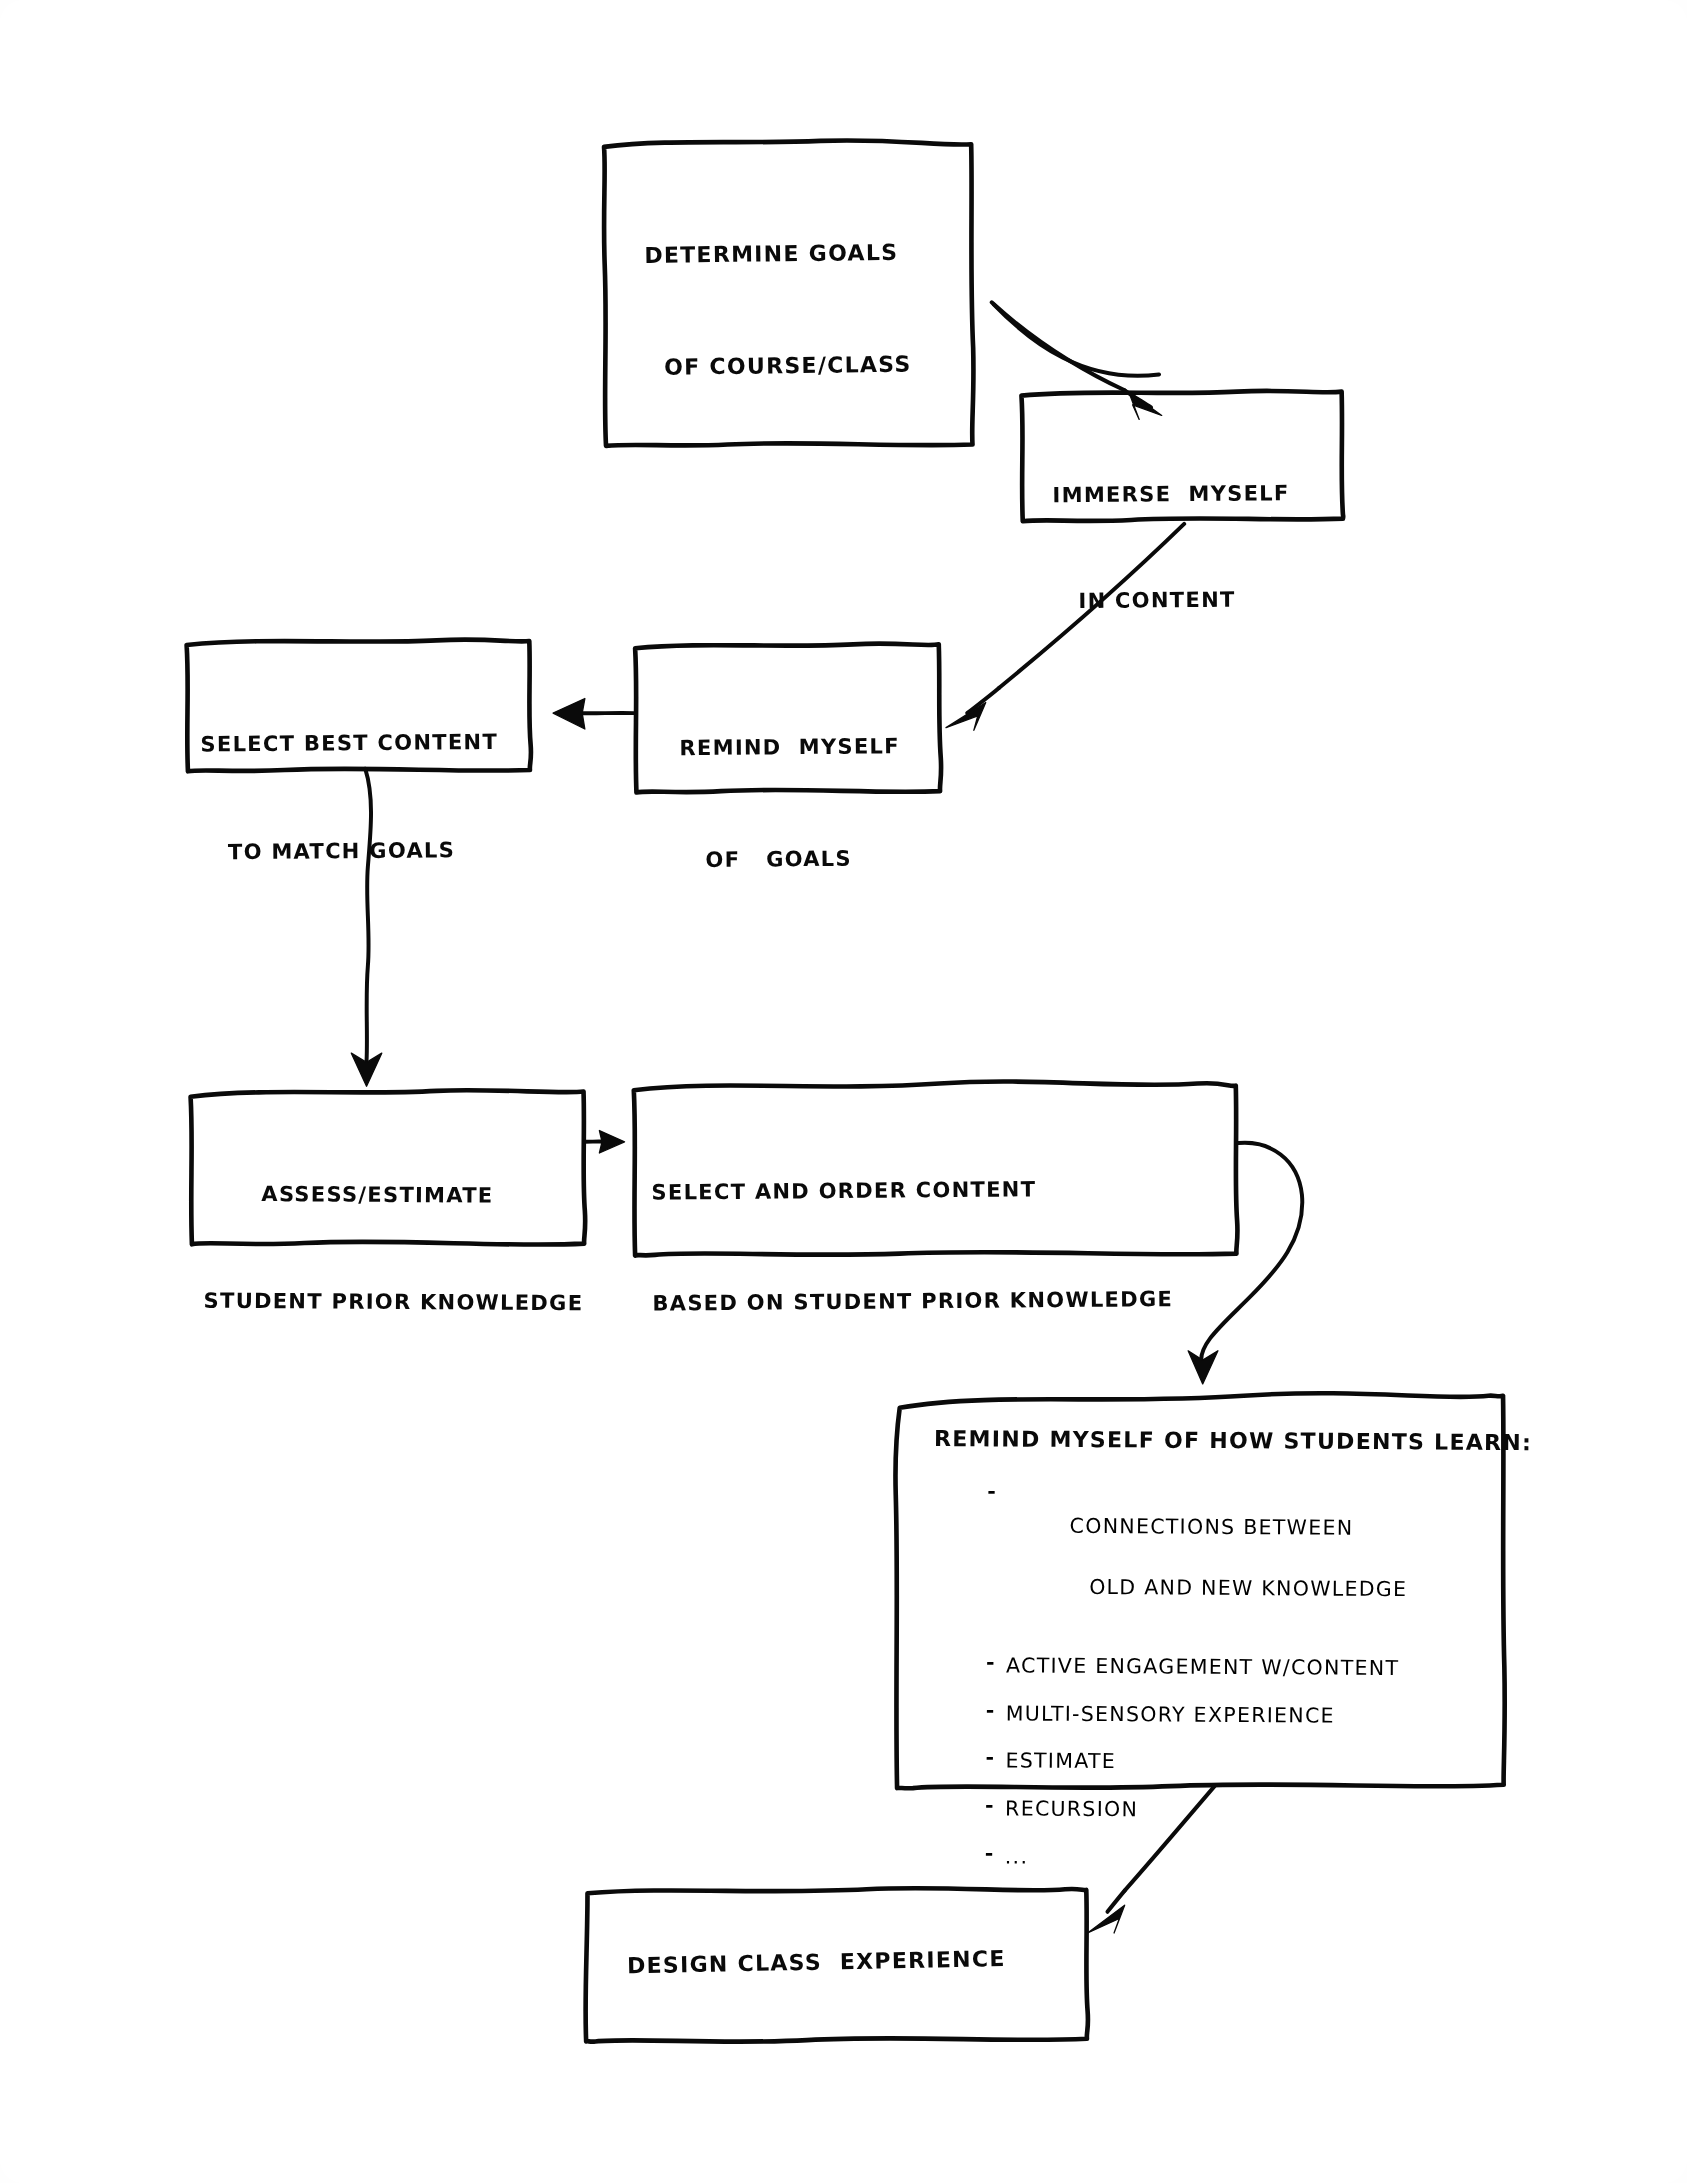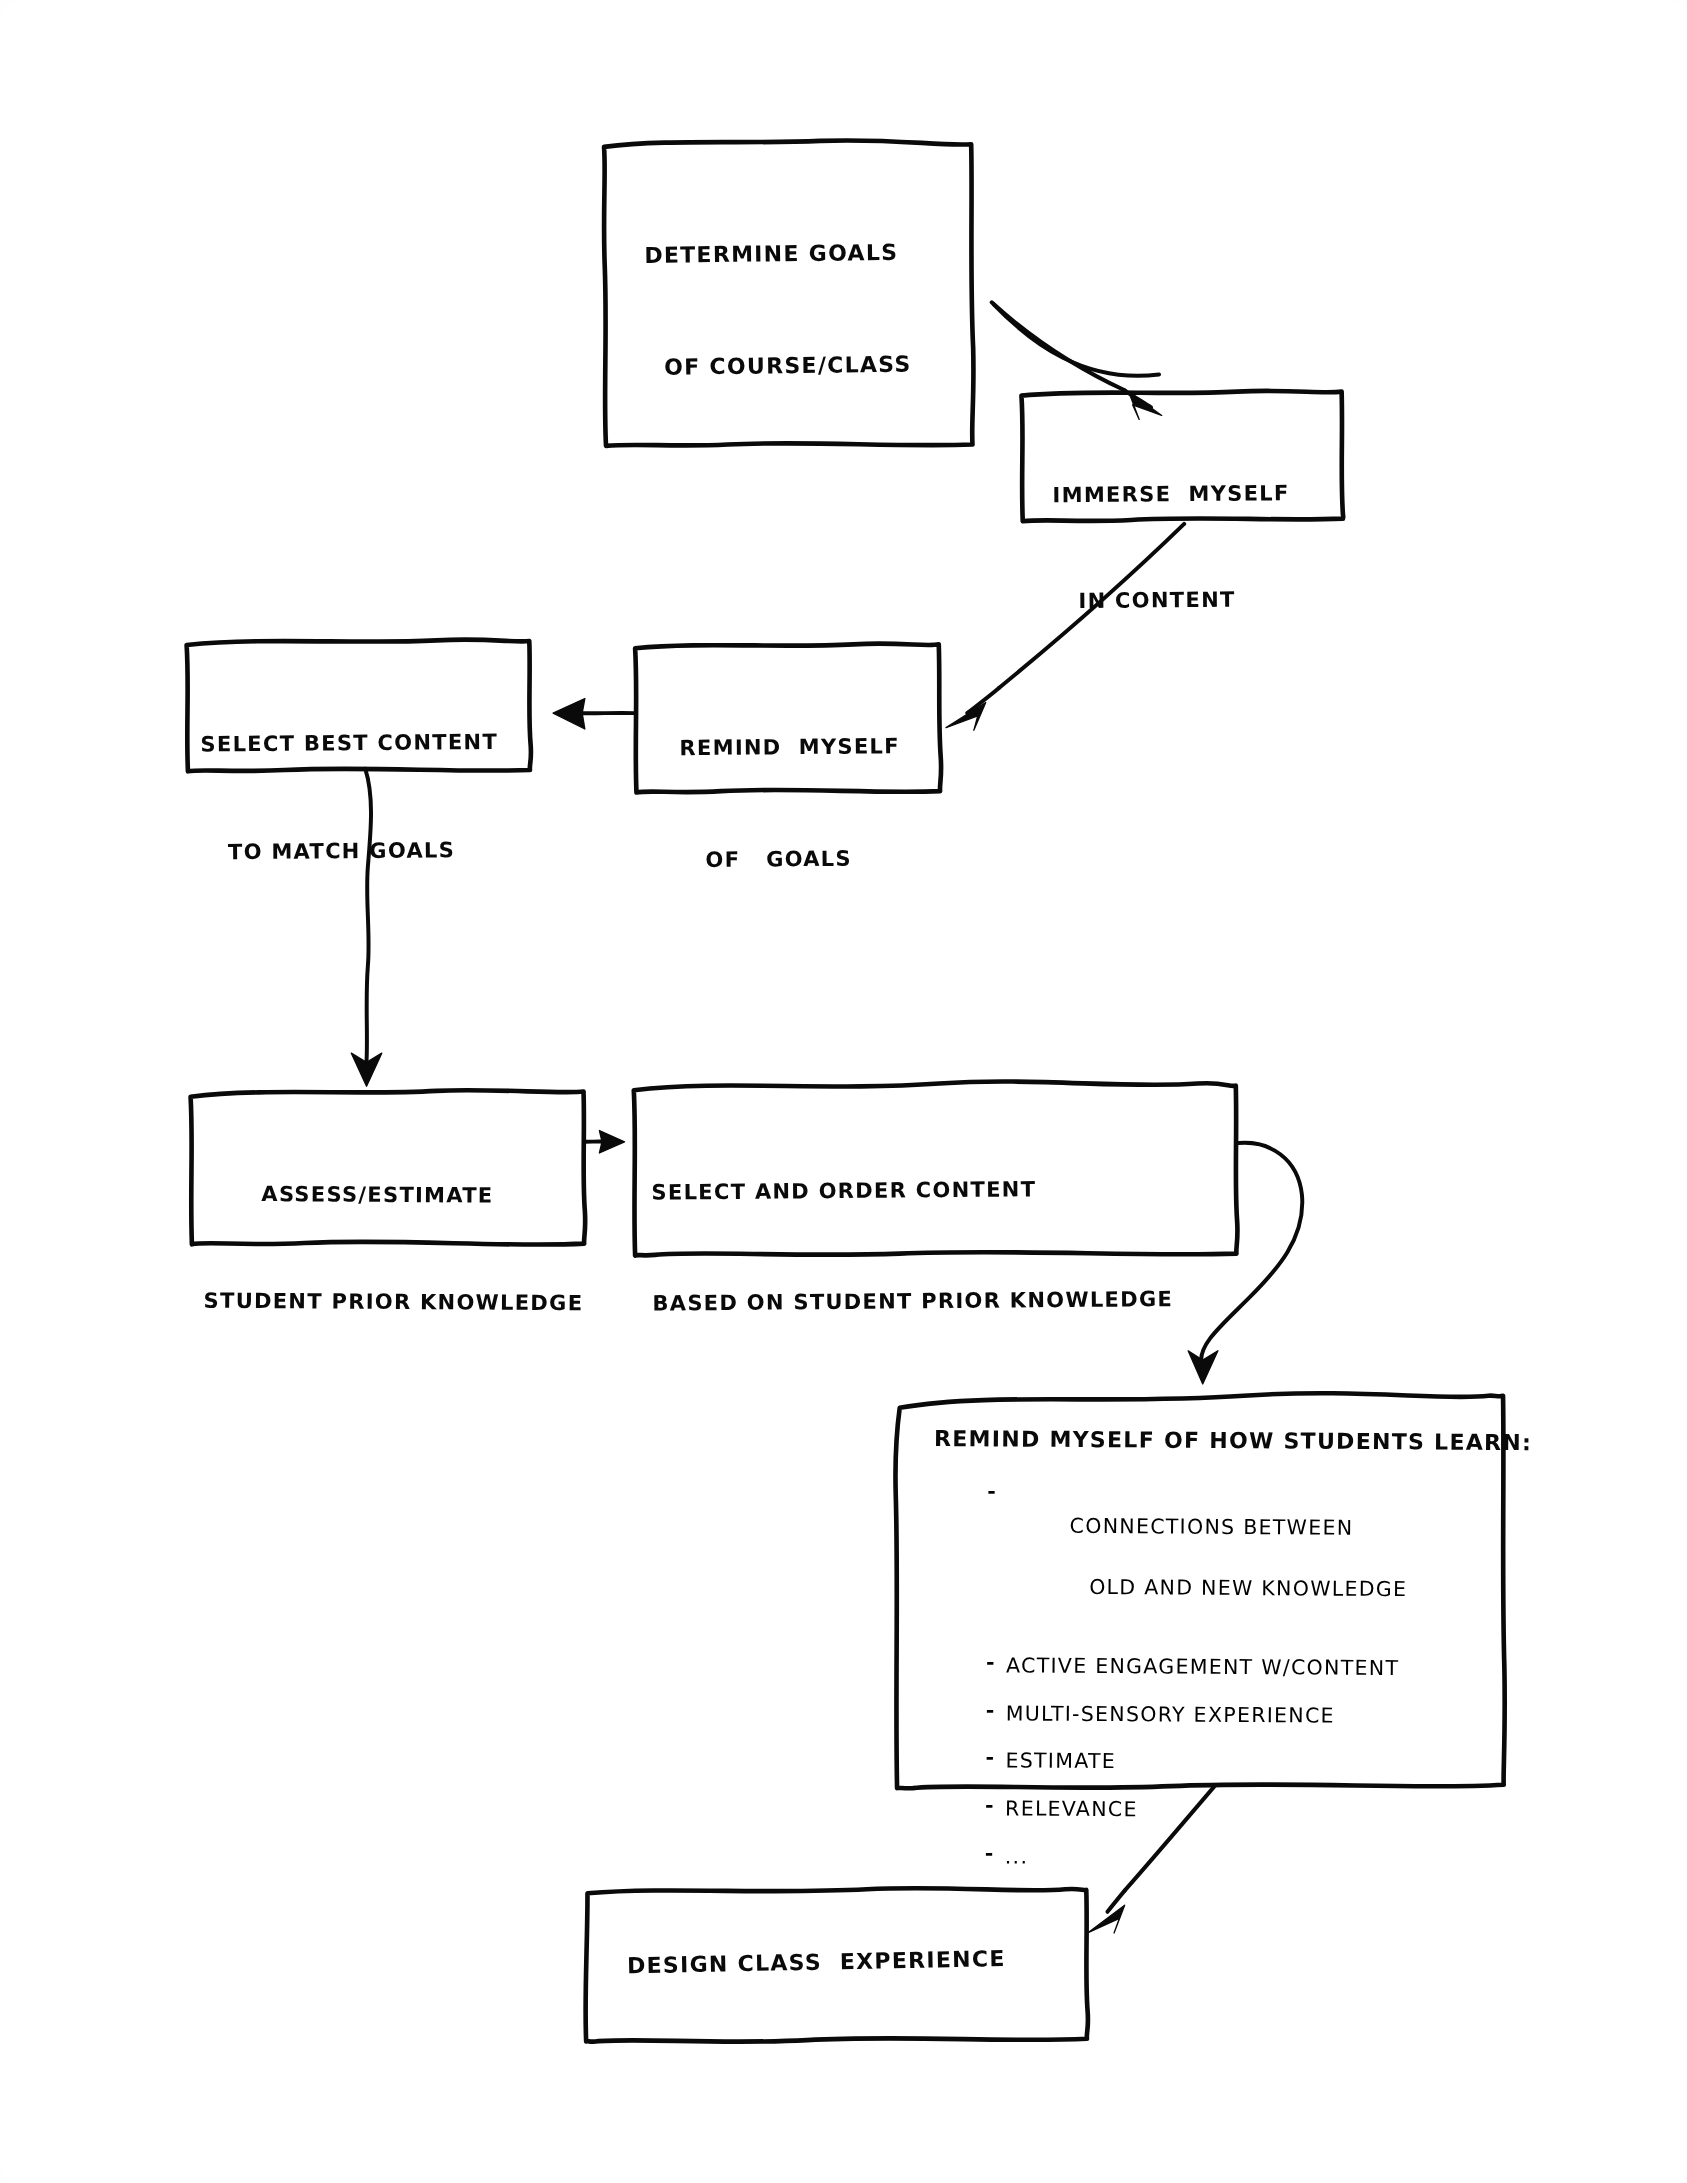--- a/index.html
+++ b/index.html
@@ -213,21 +213,21 @@
       <span class="bul-txt">MULTI-SENSORY EXPERIENCE</span>
     </div>
 
     <div class="bul-row" style="margin-top:9.3px;">
       <span class="bul-dash">-</span>
       <span class="bul-txt">ESTIMATE</span>
     </div>
 
     <div class="bul-row" style="margin-top:10.6px;">
       <span class="bul-dash">-</span>
-      <span class="bul-txt">RELEVANCE</span>
+      <span class="bul-txt">RECURSION</span>
     </div>
 
     <div class="bul-row" style="margin-top:12px;">
       <span class="bul-dash">-</span>
       <span class="bul-txt">...</span>
     </div>
 
   </div>
 
   <div class="lbl t-big skewb" style="left:627px;top:1945px;width:450px;">DESIGN CLASS  EXPERIENCE</div>

